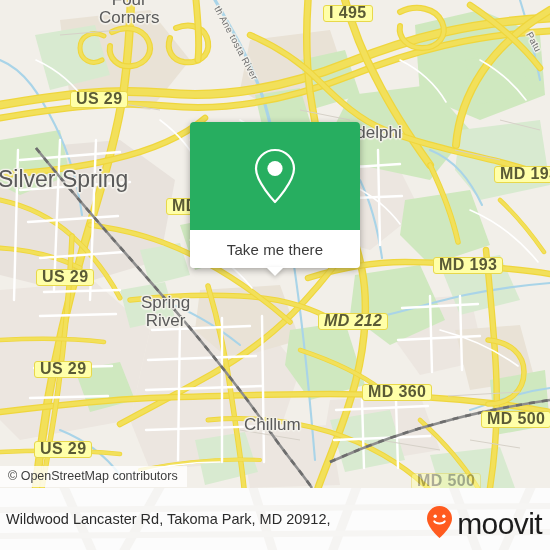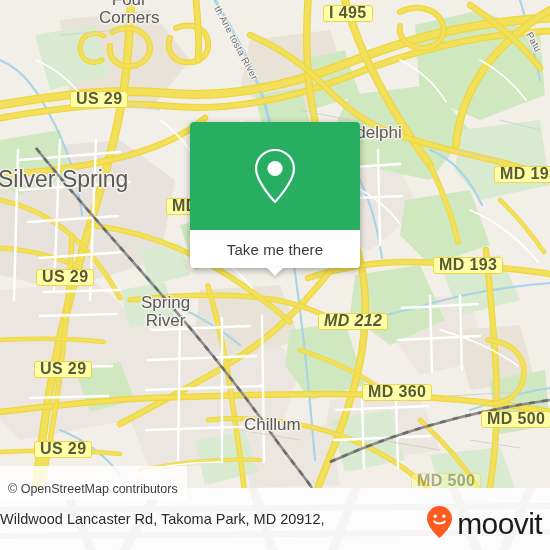--- a/index.html
+++ b/index.html
@@ -84,41 +84,41 @@
     border-left:9px solid transparent;
     border-right:9px solid transparent;
     border-top:9px solid #fff;
     filter:drop-shadow(0 2px 2px rgba(0,0,0,.20));
   }
 
   
   #attribution{
     position:absolute;left:0;top:466px;
     background:rgba(255,255,255,.80);
-    padding:16px 9px 4px 8px;
+    padding:3px 9px 4px 8px;
     font-size:12.5px;color:#3d3d3d;
     z-index:45;
     white-space:nowrap;
   }
 
   
   #bottombar{
     position:absolute;left:0;top:488px;width:550px;height:62px;
     background:#fcfcfc;
     display:flex;align-items:center;
     box-sizing:border-box;
     overflow:hidden;
   }
   #bottombar-watermark{
     position:absolute;left:0;top:0;width:550px;height:62px;
     opacity:.55;pointer-events:none;
   }
   #address{
     position:relative;
-    margin-left:0;
+    margin-left:6px;
     font-size:14.5px;line-height:20px;color:#2b2b2b;
     max-width:385px;
     z-index:2;
   }
   #brand{
     position:absolute;right:8px;top:50%;margin-top:-14px;
     display:flex;align-items:center;gap:4px;
     z-index:2;
   }
   #brand-text{

